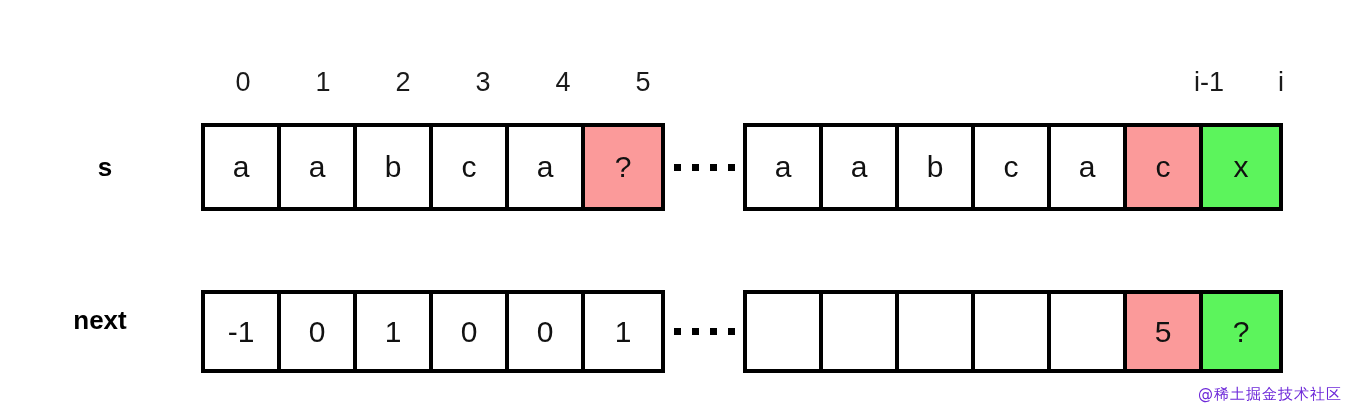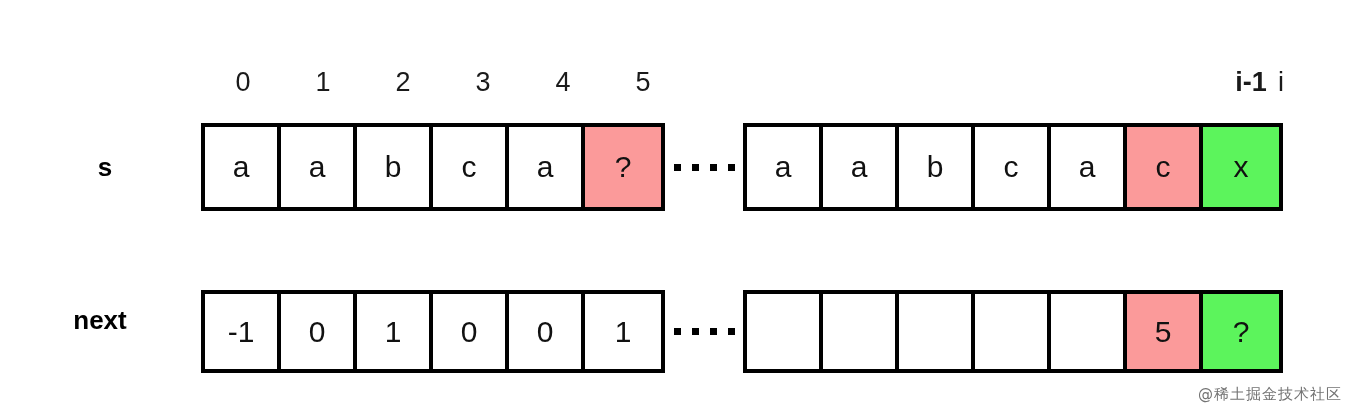--- a/index.html
+++ b/index.html
@@ -115,39 +115,39 @@
     height: 7px;
     background: #000000;
   }
 
   
   #watermark {
     position: absolute;
     right: 22px;
     bottom: 8px;
     font-size: 15px;
-    color: #737373;
+    color: #6d28d9;
     font-family: "DejaVu Sans", sans-serif;
     letter-spacing: 1px;
     white-space: nowrap;
   }
 </style>
 </head>
 <body>
 
 <div id="stage">
 
   <div class="header-row">
       <div class="col-label" style="left: 2px;">0</div>
       <div class="col-label" style="left: 82px;">1</div>
       <div class="col-label" style="left: 162px;">2</div>
       <div class="col-label" style="left: 242px;">3</div>
       <div class="col-label" style="left: 322px;">4</div>
       <div class="col-label" style="left: 402px;">5</div>
-      <div class="col-label" style="left: 1010px; font-weight: bold;">i-1</div>
+      <div class="col-label" style="left: 968px;">i-1</div>
       <div class="col-label" style="left: 1040px;">i</div>
     </div>
 
   <div class="row-label" id="label-s">s</div>
 
   <div class="row-label" id="label-next">next</div>
 
   <div class="array-row" id="row-s">
       <div class="segment">
         <div class="cell">a</div>

